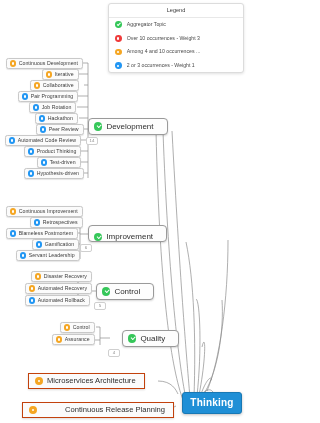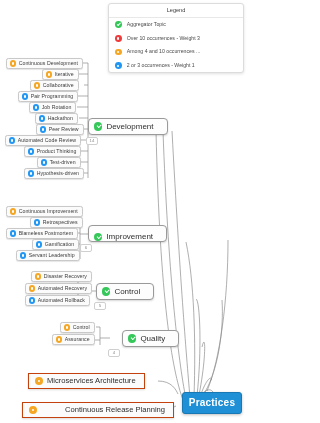--- a/index.html
+++ b/index.html
@@ -363,16 +363,16 @@
   <div class="wide" style="left:28px;top:373px;">
     <span class="dot orange"></span>
     <span class="lbl">Microservices Architecture</span>
   </div>
   <div class="wide" style="left:22px;top:402px;gap:24px;">
     <span class="dot orange"></span>
     <span class="lbl">Continuous Release Planning</span>
   </div>
 
   <div id="root" style="left:182px;top:392px;width:60px;height:22px;">
-    <span class="lbl">Practices</span>
+    <span class="lbl">Thinking</span>
   </div>
 
 </div>
 
 </body></html>

